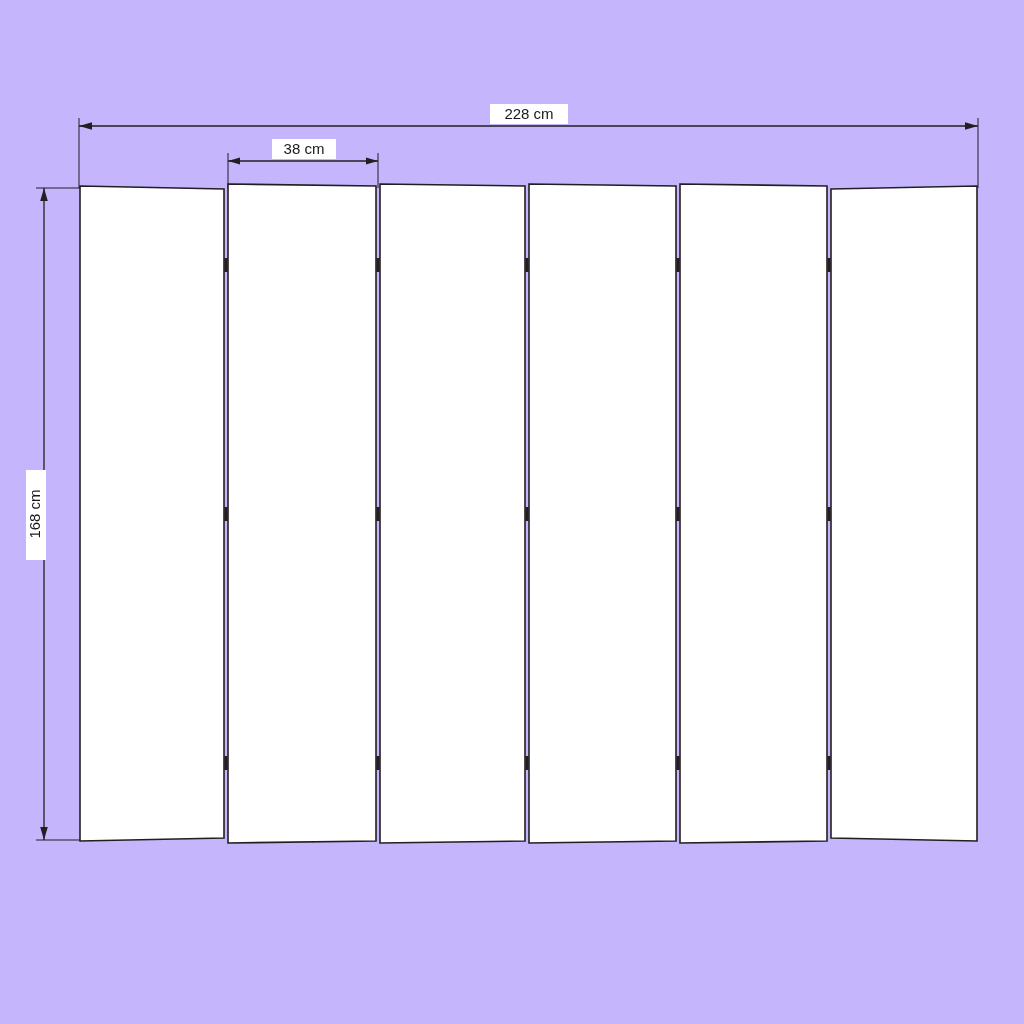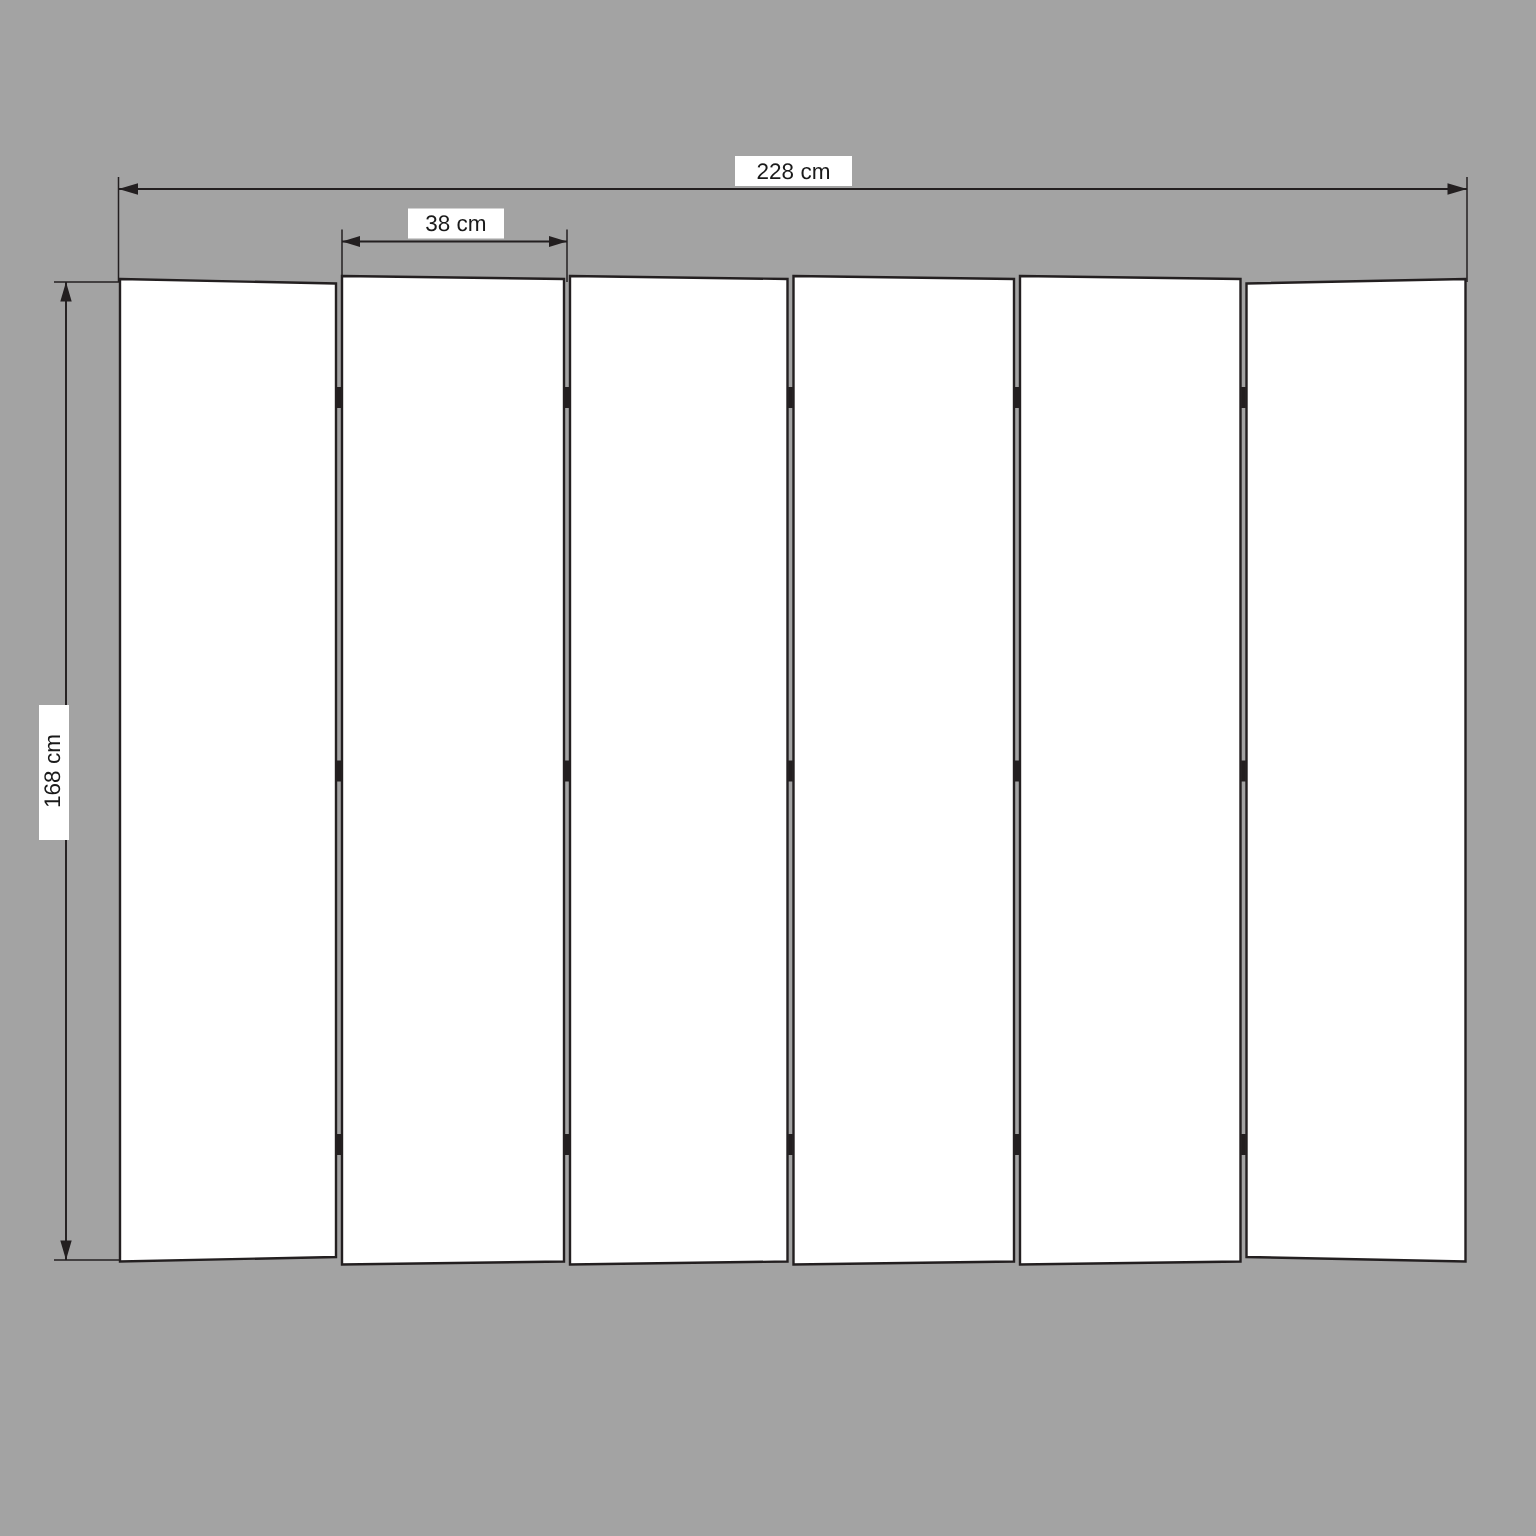--- a/index.html
+++ b/index.html
@@ -10,21 +10,21 @@
   body {
     width: 1024px;
     height: 1024px;
     font-family: "Liberation Sans", sans-serif;
     overflow: hidden;
   }
   #stage {
     position: relative;
     width: 1024px;
     height: 1024px;
-    background: #a3a3a3;
+    background: #c4b5fd;
   }
   #diagram-svg {
     position: absolute;
     top: 0;
     left: 0;
     width: 1024px;
     height: 1024px;
     display: block;
   }
   .dim-text {

